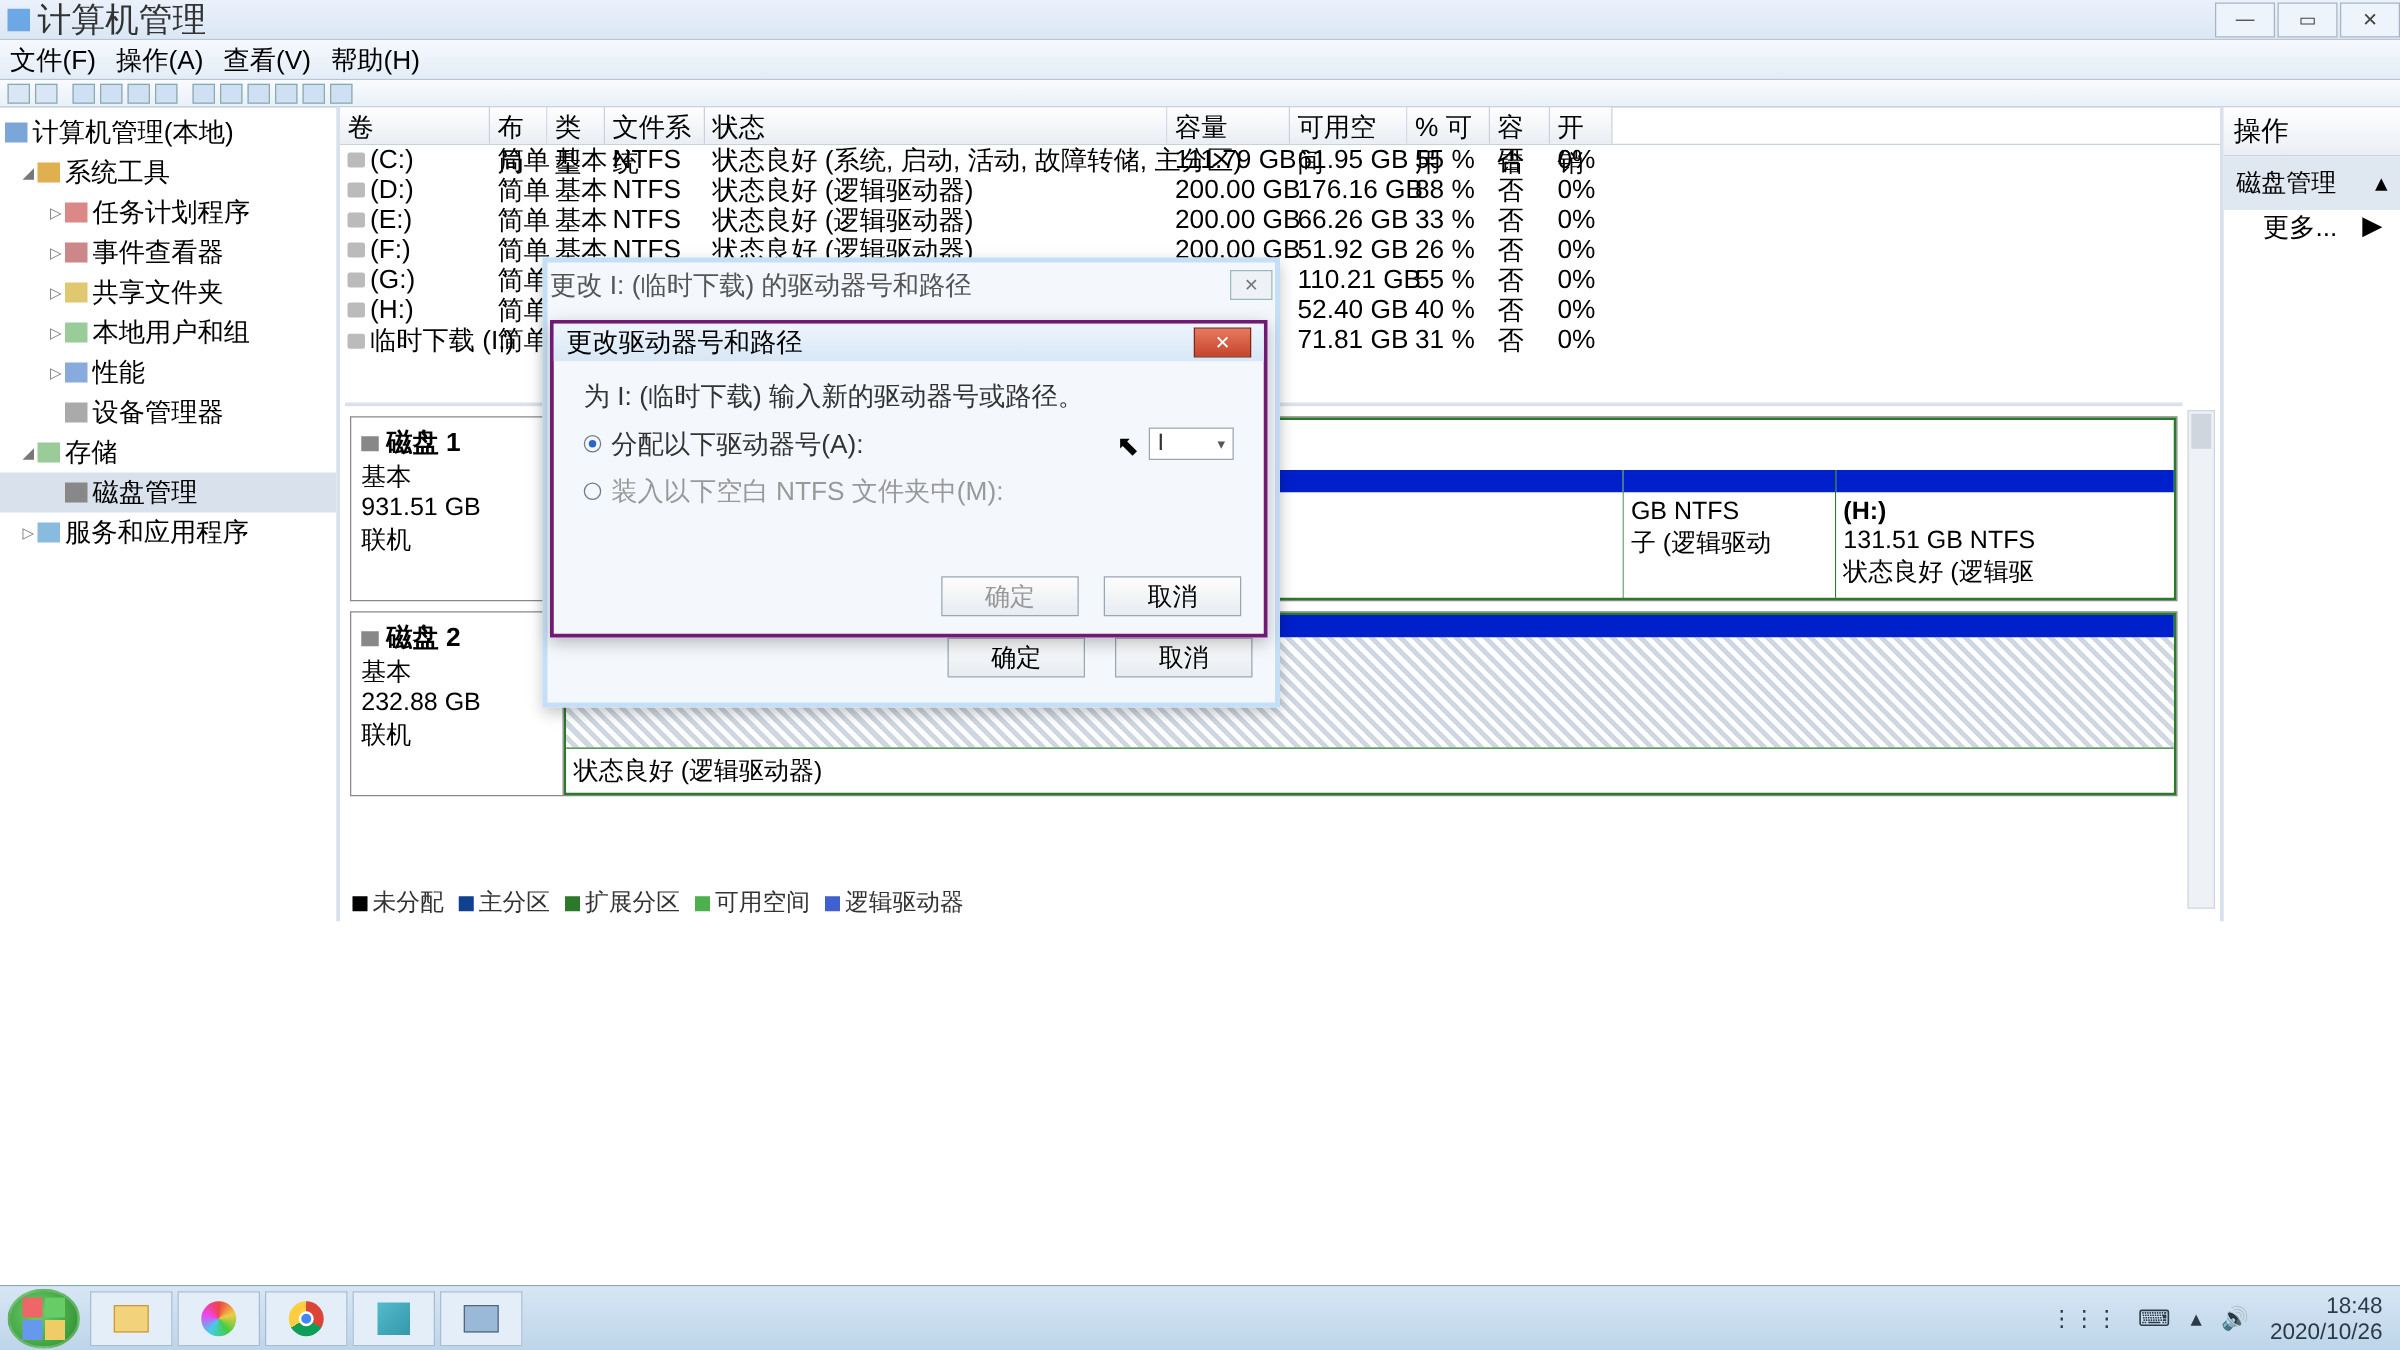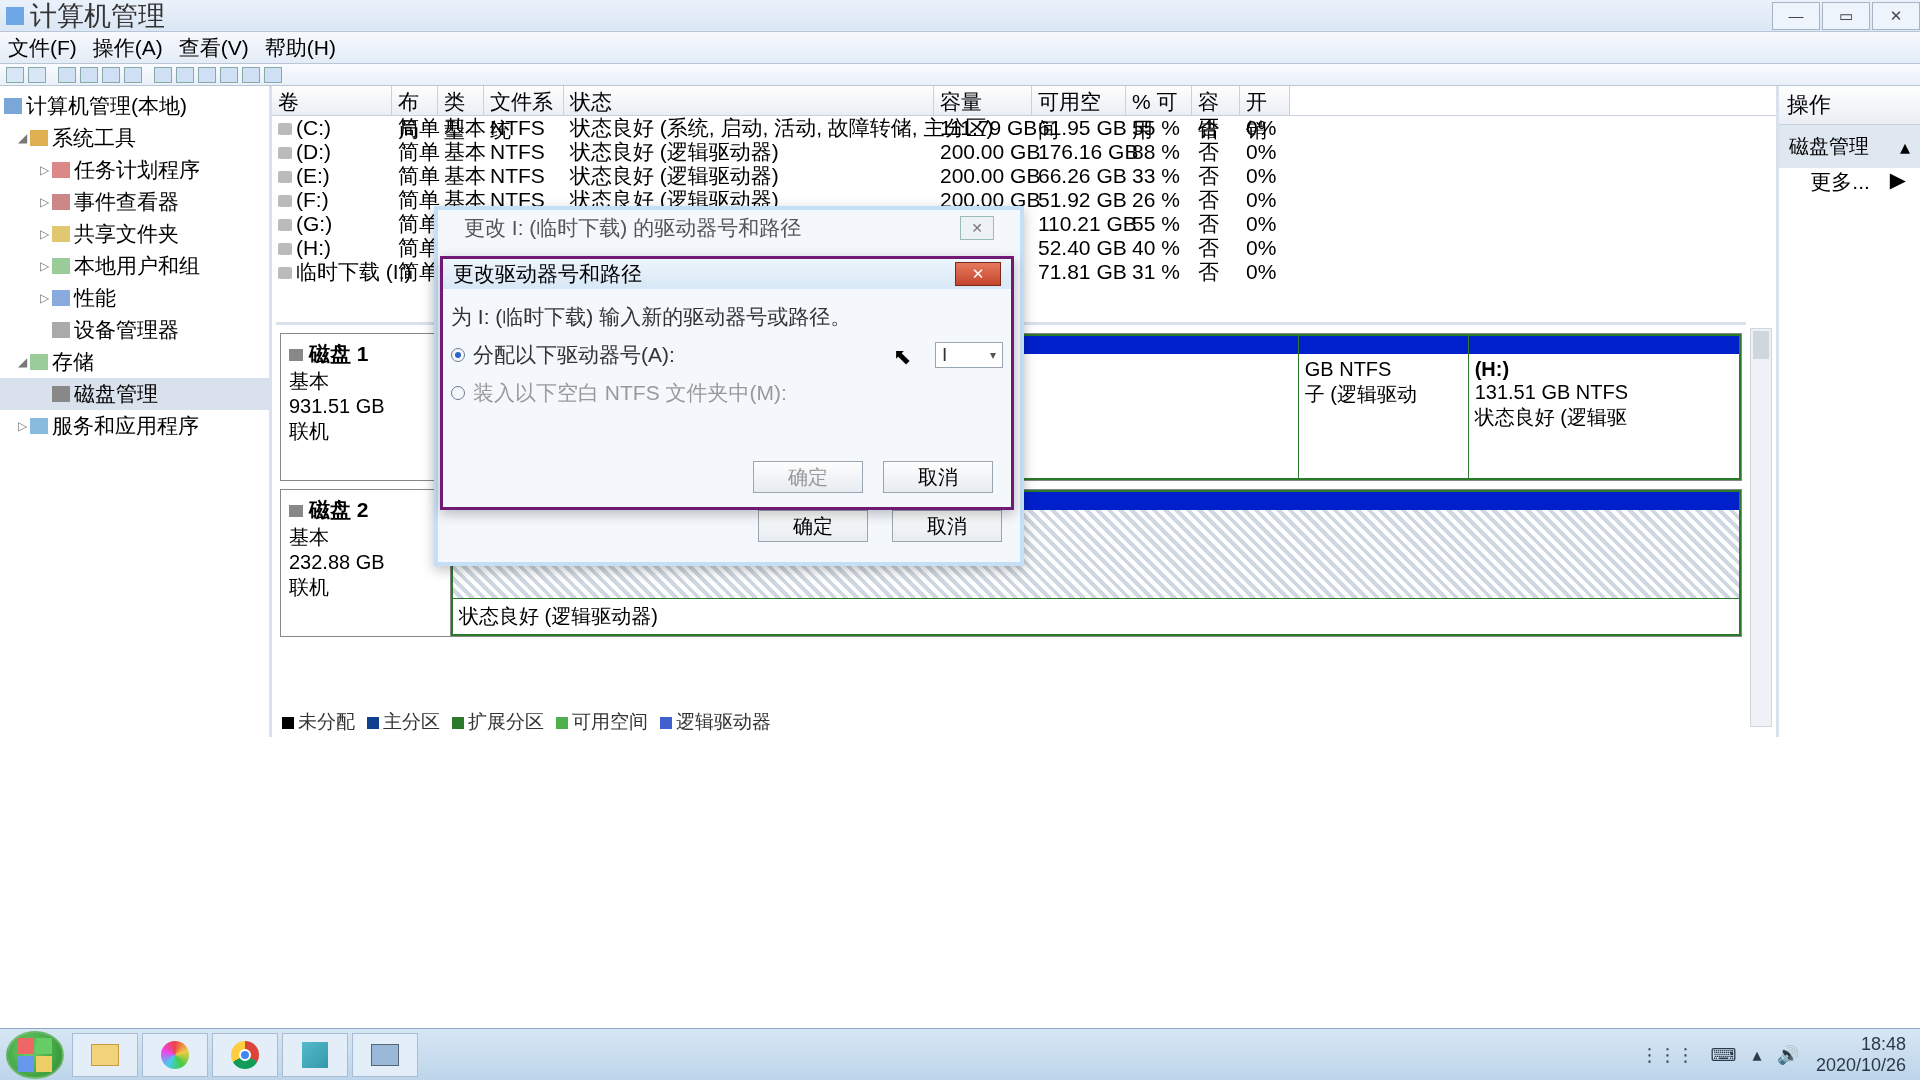--- a/index.html
+++ b/index.html
@@ -39,21 +39,21 @@
 .table-body .td { padding: 0 6px; white-space: nowrap; }
 .volicon { width:14px; height:12px; background:#bbb; display:inline-block; margin-right:4px; border-radius:2px;}
 
 .diskarea { position:absolute; top:236px; left:4px; right:30px; bottom:4px; border-top:3px solid #d9e2ec; overflow:hidden;}
 .diskrow { display:flex; border:1px solid #888; margin:8px 4px; background:#fff;}
 .diskinfo { width:170px; border-right:1px solid #888; padding:6px 8px; position:relative;}
 .diskinfo .dicon{width:14px;height:12px;background:#888;display:inline-block;margin-right:6px;}
 .diskinfo .dname{font-weight:bold;font-size:21px;}
 .diskinfo .dline{font-size:20px;}
 .diskparts { flex:1; display:flex; border:2px solid #2a7a2a;}
-.part { border-right:1px solid #2a7a2a; display:flex; flex-direction:column;}
+.part { border-right:1px solid #2a7a2a; display:flex; flex-direction:column;margin-top:40px;}
 .part .partbar{height:18px;background:#0020cc;}
 .part .partbody{flex:1;padding:4px 6px;font-size:20px;background:#fff;}
 .part .partbody .pn{font-weight:bold;}
 .disk2parts { flex:1; border:2px solid #2a7a2a; display:flex; flex-direction:column;}
 .disk2parts .partbar2{height:18px;background:#0020cc;}
 .disk2parts .hatch{flex:1;background:repeating-linear-gradient(45deg,#fff,#fff 4px,#cfd8e2 4px,#cfd8e2 8px);}
 .disk2parts .partbody2{padding:4px 6px;font-size:20px;background:#fff;border-top:1px solid #2a7a2a;}
 
 .legend { position:absolute; left:6px; bottom:-2px; font-size:19px; display:flex; gap:12px; color:#333;}
 .legend .sq{width:12px;height:12px;display:inline-block;margin-right:4px;vertical-align:middle;}
@@ -62,29 +62,29 @@
 .vscroll .thumb{height:28px;background:#cfd6de;margin:2px;}
 
 .actions { width:144px; border-left:3px solid #d9e2ec; }
 .actions .ah { background:linear-gradient(#fefefe,#eaeef4); padding:4px 8px; font-size:22px; border-bottom:1px solid #c9d2dc;}
 .actions .arow{display:flex;align-items:center;justify-content:space-between;padding:8px 10px;background:#dfe8f0;font-size:20px;}
 .actions .arow2{display:flex;align-items:flex-start;justify-content:flex-end;padding:0 14px;font-size:21px;gap:20px;}
 
 
 .dialog1, .dialog2 { position:absolute; background:#fff; border:3px solid #701a75; box-shadow:0 4px 12px rgba(0,0,0,0.25);}
 .dialog1 { left:434px; top:206px; width:590px; height:360px; background:#f4f8fd; border:4px solid #c5dff6;}
-.dialog1 .d1title { height:36px; display:flex; align-items:center; padding:0 26px; font-size:21px; color:#555;}
+.dialog1 .d1title { height:36px; display:flex; align-items:center; padding:0 2px; font-size:21px; color:#555;}
 .dialog1 .d1close { margin-left:auto; width:34px; height:24px; background:#eef2f6; border:1px solid #9bb; display:flex; align-items:center; justify-content:center; color:#777; font-size:14px;}
 .dialog1 .d1body { position:absolute; left:18px; right:18px; top:300px; display:flex; gap:24px; justify-content:flex-end;}
 .dialog1 .btn { width:110px; height:32px; background:linear-gradient(#fdfdfd,#e7ecf1); border:1px solid #9aa6b2; font-size:20px;}
 
 .dialog2 { left:440px; top:256px; width:574px; height:254px; background:#f4f8fd;}
 .dialog2 .d2title { height:30px; background:linear-gradient(#eef5fc,#d7e7f6); display:flex; align-items:center; padding:0 10px; font-size:21px;}
 .dialog2 .d2close { margin-left:auto; width:46px; height:24px; background:linear-gradient(#e67a5e,#c5452c); border:1px solid #7a2a18; color:#fff; display:flex; align-items:center; justify-content:center; font-size:15px;}
-.dialog2 .d2body { padding:14px 8px; font-size:21px; color:#333;}
+.dialog2 .d2body { padding:14px 24px; font-size:21px; color:#333;}
 .dialog2 .radio { display:flex; align-items:center; gap:8px; margin:10px 0;}
 .dialog2 .radio.disabled { color:#999;}
 .dialog2 .rcirc{width:14px;height:14px;border:1px solid #6b7c90;border-radius:50%;display:inline-flex;align-items:center;justify-content:center;}
 .dialog2 .rcirc.on::after{content:"";width:6px;height:6px;background:#2a66c7;border-radius:50%;}
 .dialog2 .combo { width:68px; height:26px; border:1px solid #9aa6b2; background:#fff; display:inline-flex; align-items:center; padding:0 6px; font-size:19px; margin-left:auto;}
 .dialog2 .combo .carr{margin-left:auto;font-size:12px;color:#555;}
 .dialog2 .pathrow{display:flex;gap:12px;margin-left:24px;}
 .dialog2 .pathinput{flex:1;height:32px;border:1px solid #b7c0ca;background:#fff;}
 .dialog2 .browsebtn{width:108px;height:32px;border:1px solid #b7c0ca;background:#f3f6f9;color:#999;font-size:20px;}
 .dialog2 .d2btns{position:absolute;right:18px;bottom:14px;display:flex;gap:20px;}

